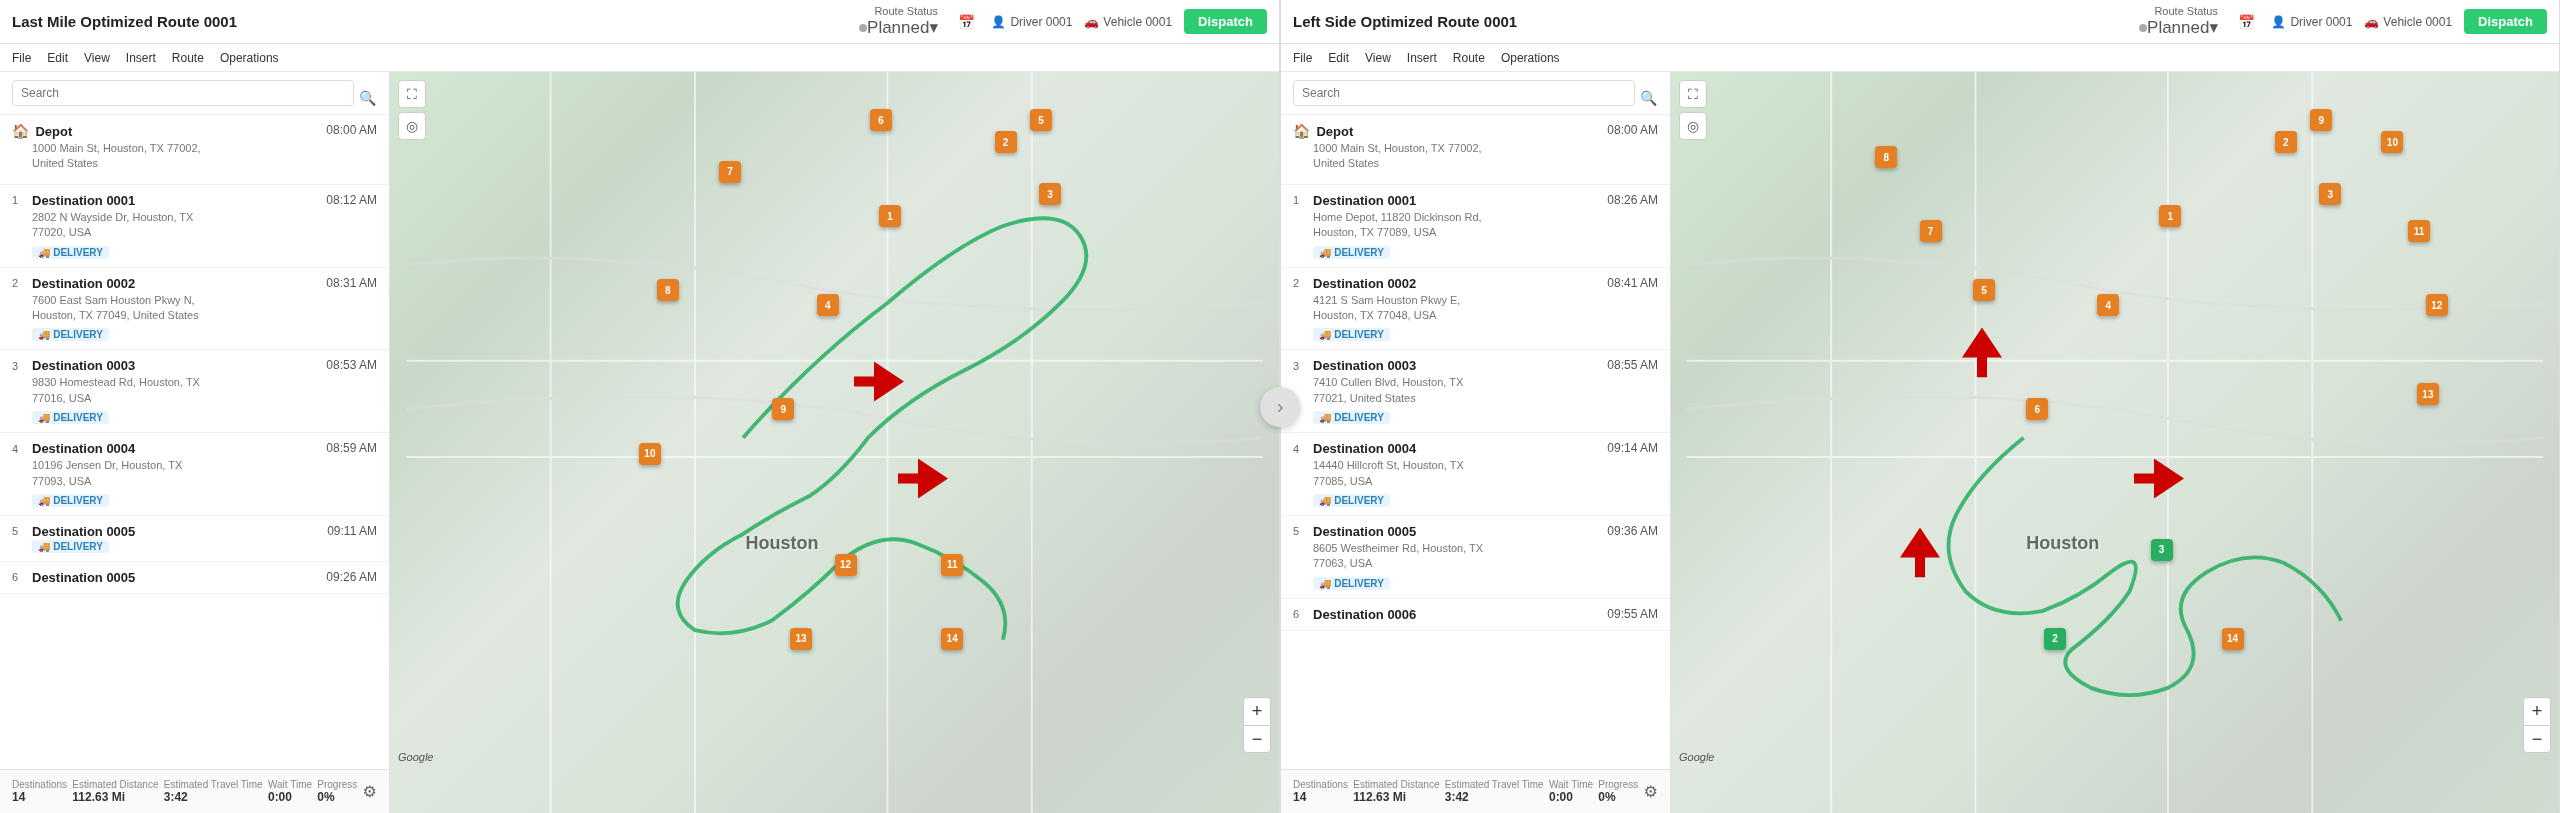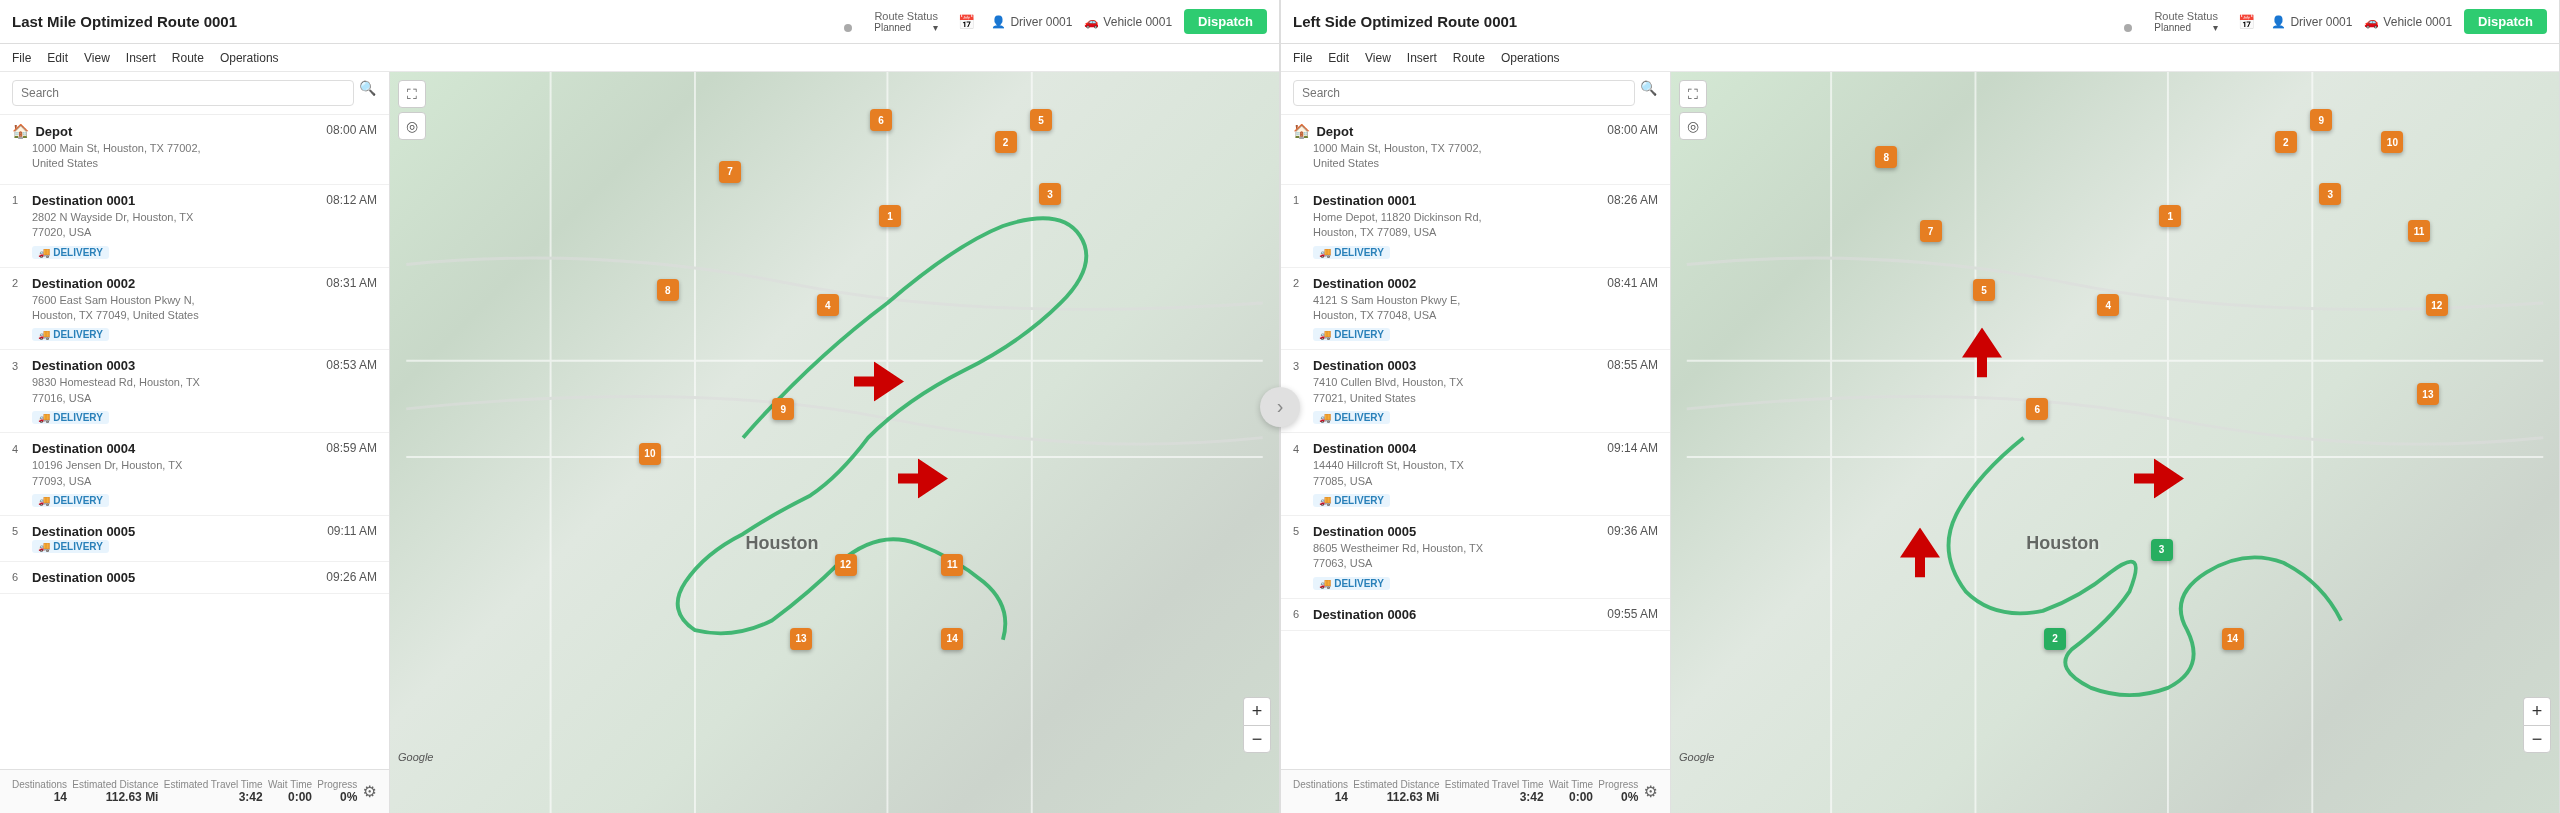--- a/index.html
+++ b/index.html
@@ -4,49 +4,49 @@
   <style>
     * { box-sizing: border-box; margin: 0; padding: 0; }
     body { font-family: -apple-system, BlinkMacSystemFont, 'Segoe UI', Arial, sans-serif; font-size: 12px; background: #f0f0f0; display: flex; width: 2560px; height: 813px; overflow: hidden; }
     
     .panel { display: flex; flex-direction: column; width: 1280px; height: 813px; background: #fff; border-right: 1px solid #ddd; }
     
     .panel-header { display: flex; align-items: center; justify-content: space-between; padding: 8px 12px; border-bottom: 1px solid #ddd; background: #fff; height: 44px; }
     .panel-title { font-size: 15px; font-weight: 600; color: #222; }
     .header-right { display: flex; align-items: center; gap: 12px; }
     .route-status-label { font-size: 11px; color: #666; }
-    .route-status-value { display: flex; align-items: center; gap: 22px; font-size: 10px; color: #555; cursor: pointer; }
+    .route-status-value { display: flex; align-items: center; gap: 0; font-size: 17px; color: #555; cursor: pointer; }
     .status-dot { width: 8px; height: 8px; border-radius: 50%; background: #aaa; }
     .icon-btn { background: none; border: none; cursor: pointer; color: #555; font-size: 14px; padding: 2px 4px; }
     .driver-btn, .vehicle-btn { display: flex; align-items: center; gap: 4px; font-size: 12px; color: #555; background: none; border: none; cursor: pointer; }
     .dispatch-btn { background: #2ecc71; color: #fff; border: none; border-radius: 4px; padding: 5px 14px; font-size: 13px; font-weight: 600; cursor: pointer; }
     
     .menu-bar { display: flex; align-items: center; gap: 16px; padding: 4px 12px; border-bottom: 1px solid #e8e8e8; background: #fff; height: 28px; }
     .menu-item { font-size: 12px; color: #333; cursor: pointer; }
     
     .panel-body { display: flex; flex: 1; overflow: hidden; }
     
     .sidebar { width: 390px; display: flex; flex-direction: column; border-right: 1px solid #e0e0e0; background: #fff; }
-    .search-bar { display: flex; align-items: flex-start; padding: 8px 12px; border-bottom: 1px solid #eee; gap: 6px; }
+    .search-bar { display: flex; align-items: flex-end; padding: 8px 12px; border-bottom: 1px solid #eee; gap: 6px; }
     .search-input { flex: 1; border: 1px solid #ddd; border-radius: 4px; padding: 5px 8px; font-size: 12px; outline: none; }
     .search-icon-btn { background: none; border: none; cursor: pointer; color: #888; font-size: 14px; }
     
     .stop-list { flex: 1; overflow-y: auto; }
     .stop-item { padding: 8px 12px; border-bottom: 1px solid #f0f0f0; cursor: pointer; }
     .stop-header { display: flex; align-items: flex-start; justify-content: space-between; }
     .stop-num-name { display: flex; align-items: center; gap: 6px; }
     .stop-num { font-size: 11px; color: #666; min-width: 14px; }
     .stop-name { font-size: 13px; font-weight: 600; color: #222; }
     .stop-time { font-size: 12px; color: #555; white-space: nowrap; text-align: center; }
     .stop-address { font-size: 11px; color: #777; margin: 2px 0 4px 20px; line-height: 1.4; }
     .delivery-badge { display: inline-flex; align-items: center; gap: 3px; background: #e8f4fd; color: #2980b9; border-radius: 3px; padding: 1px 6px; font-size: 10px; font-weight: 600; margin-left: 20px; }
     .depot-icon { color: #3498db; font-size: 14px; }
     
     .bottom-bar { display: flex; align-items: center; justify-content: space-between; padding: 8px 12px; border-top: 1px solid #e0e0e0; background: #fafafa; height: 44px; }
-    .stat-item { text-align: right; }
+    .stat-item { text-align: left; }
     .stat-label { font-size: 10px; color: #888; }
     .stat-value { font-size: 12px; font-weight: 600; color: #333; }
     .gear-btn { background: none; border: none; cursor: pointer; color: #666; font-size: 16px; }
     
     .map-area { flex: 1; position: relative; overflow: hidden; background: #e8ecef; }
     .map-placeholder { width: 100%; height: 100%; background: linear-gradient(135deg, #d4e8d4 0%, #c8d8c8 20%, #e0e8e0 40%, #d8e4d8 60%, #ccd4cc 80%, #d0dcd0 100%); position: relative; }
     
     
     .map-controls { position: absolute; top: 8px; left: 8px; display: flex; flex-direction: column; gap: 4px; }
     .map-ctrl-btn { width: 28px; height: 28px; background: white; border: 1px solid #ccc; border-radius: 4px; display: flex; align-items: center; justify-content: center; cursor: pointer; font-size: 14px; color: #555; }

